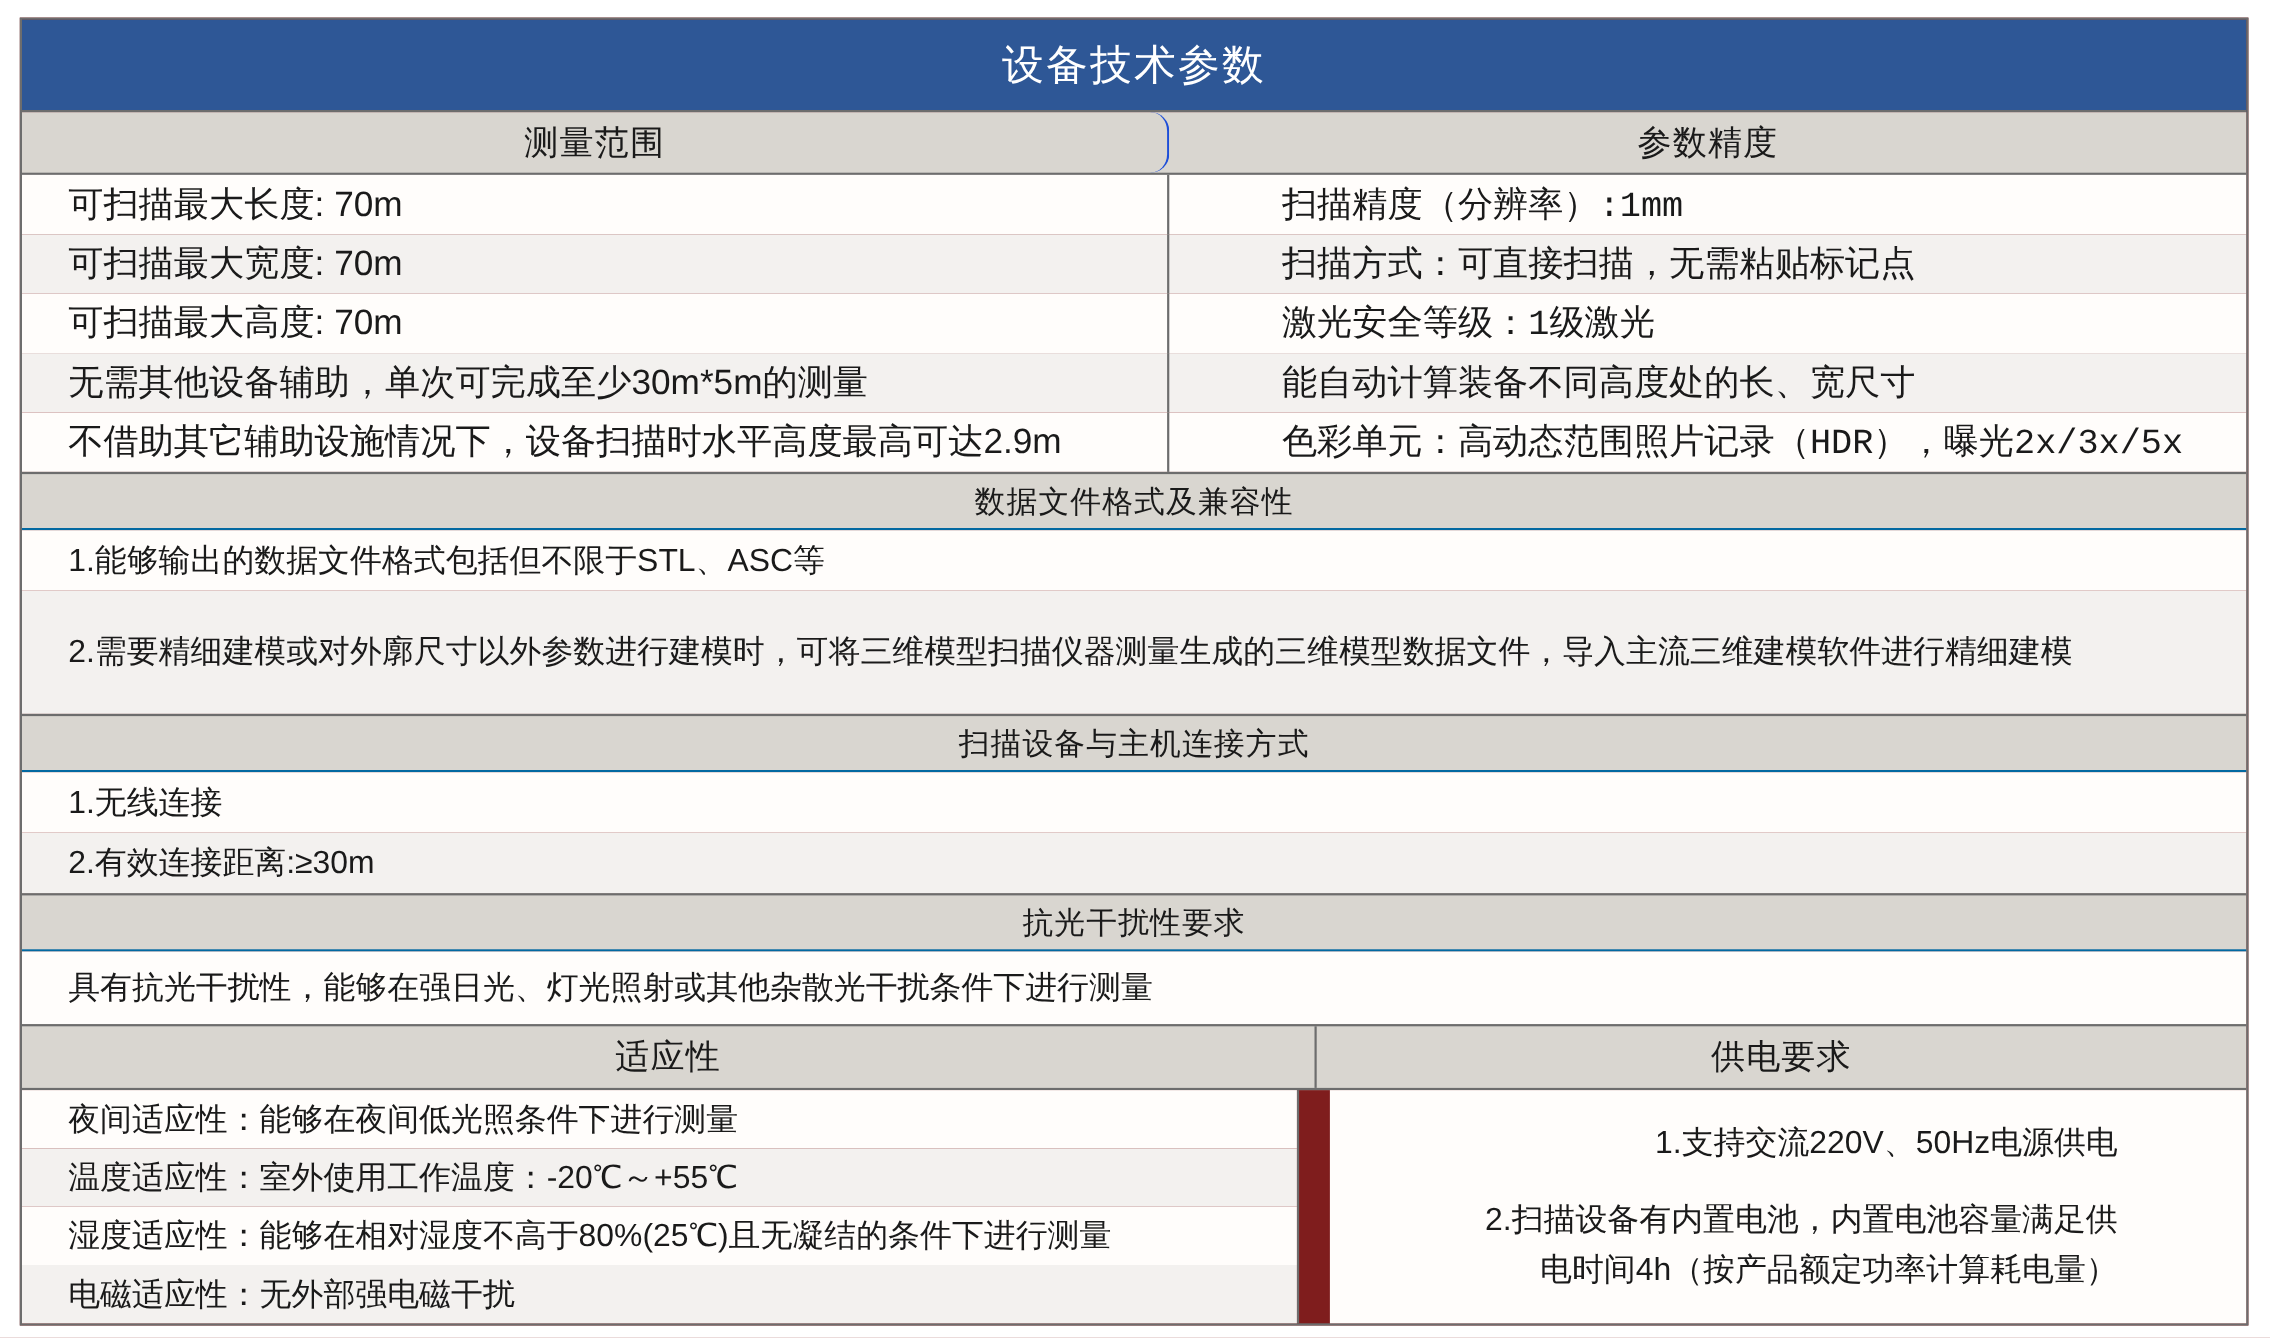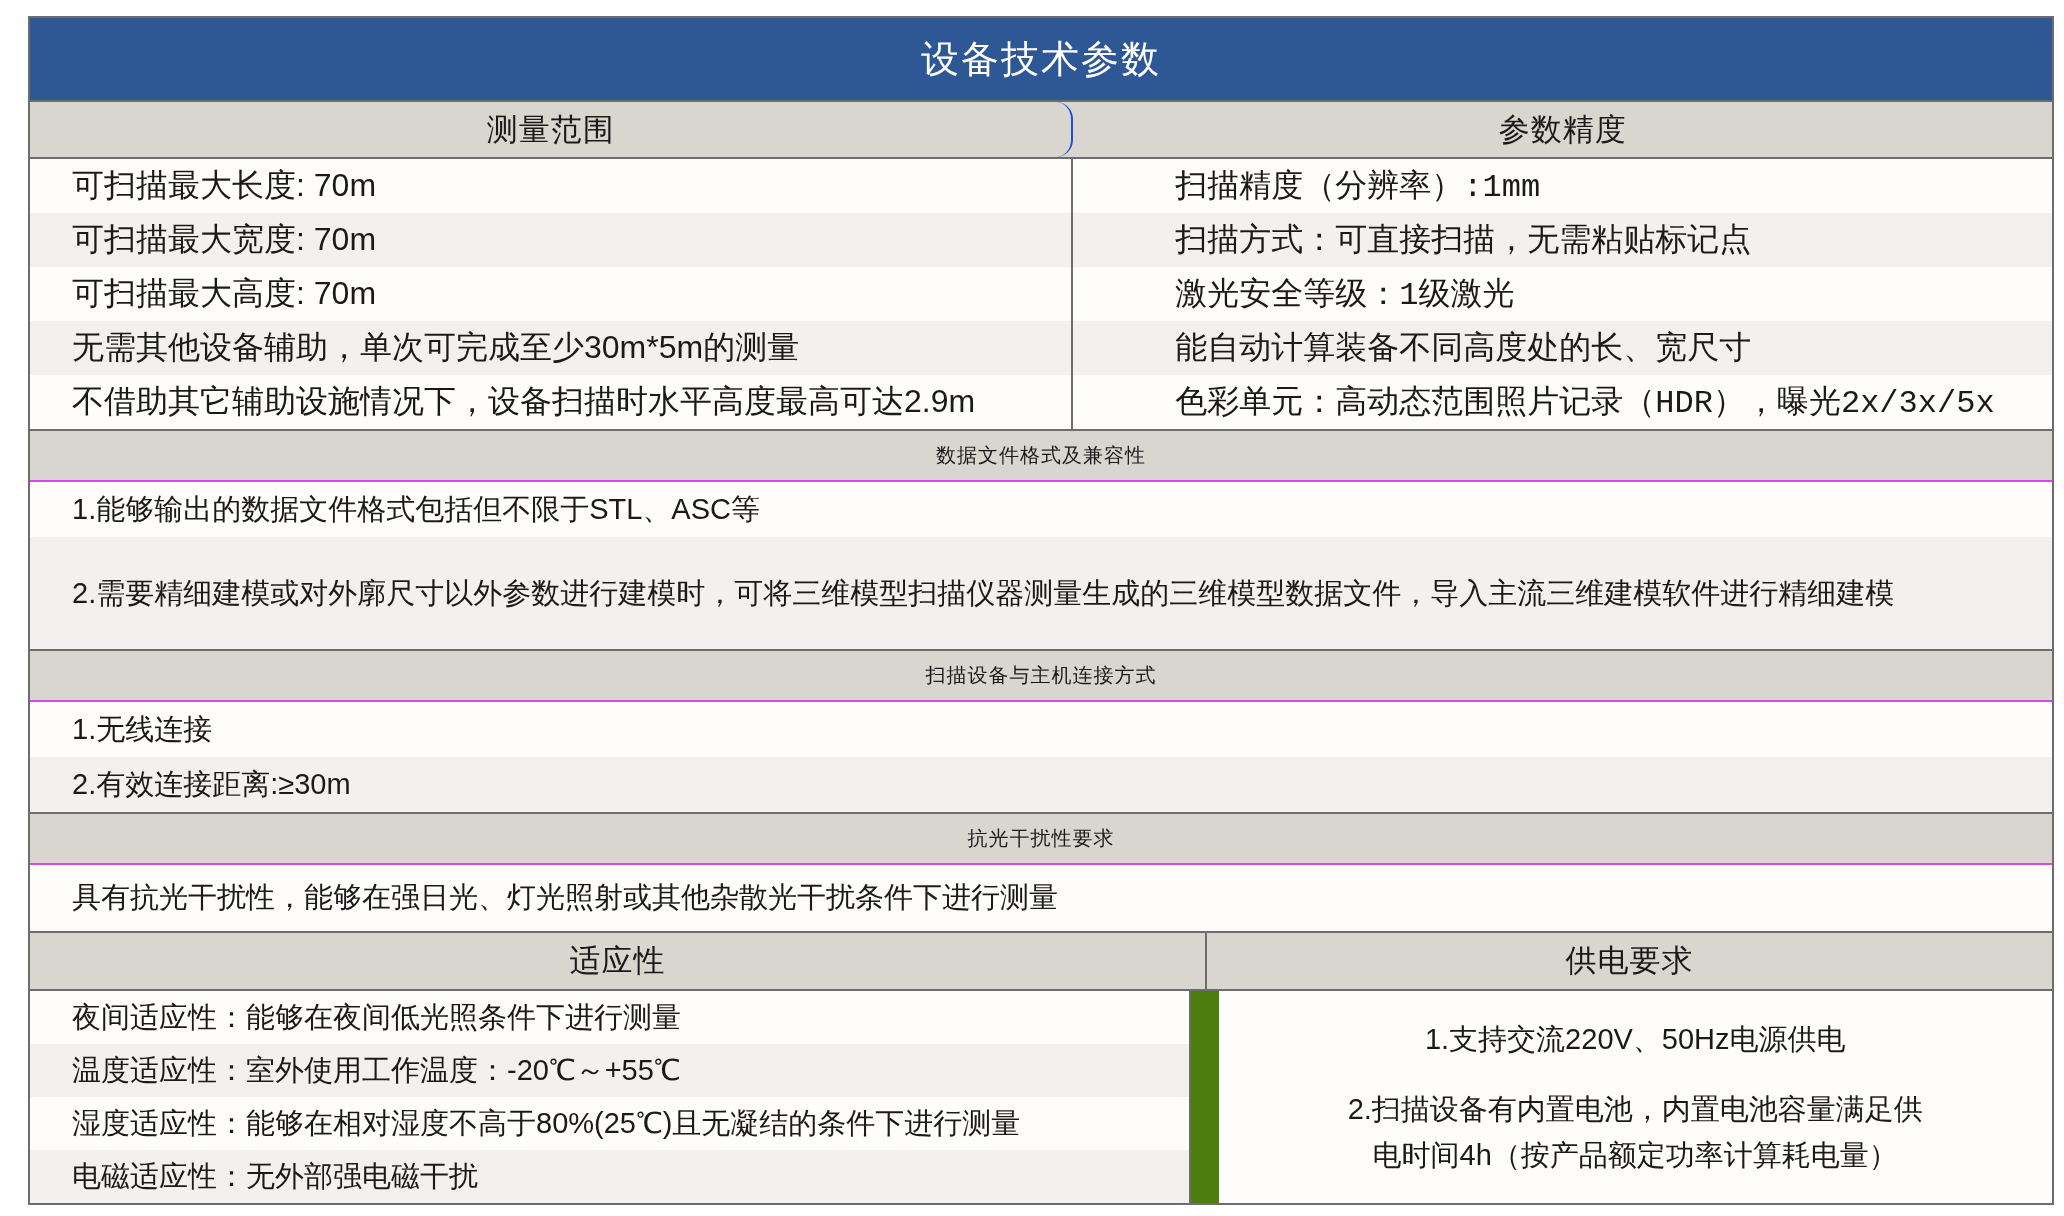--- a/index.html
+++ b/index.html
@@ -6,26 +6,26 @@
     margin: 0;
     padding: 0;
     width: 2064px;
     height: 1216px;
     background: #ffffff;
     font-family: "Liberation Sans", sans-serif;
     color: #1a1a1a;
   }
   .spec-table {
     position: absolute;
-    left: 28px;
+    left: 18px;
     top: 16px;
     width: 2026px;
     border: 2px solid #6d6d6d;
     box-sizing: border-box;
-    background: #4d7c0f;
+    background: #7f1d1d;
   }
   .title-bar {
     height: 82px;
     background: #2e5796;
     color: #ffffff;
     display: flex;
     align-items: center;
     justify-content: center;
     font-size: 38px;
     letter-spacing: 2px;
@@ -60,24 +60,24 @@
   .pair-row .cell.left  { width: 51.6%; border-right: 2px solid #6d6d6d; padding-left: 42px; }
   .pair-row .cell.right { width: 48.4%; padding-left: 102px; font-family: Liberation Mono, monospace; }
   .bg-a { background: #fffdfb; }
   .bg-b { background: #f3f1ef; }
   .section-head {
     height: 53px;
     background: #d9d6d0;
     display: flex;
     align-items: center;
     justify-content: center;
-    font-size: 20px;
+    font-size: 28px;
     letter-spacing: 1px;
     border-top: 2px solid #6d6d6d;
-    border-bottom: 2px solid #d946ef;
+    border-bottom: 2px solid #0369a1;
     box-sizing: border-box;
   }
   .full-row {
     display: flex;
     align-items: center;
     font-size: 29px;
     box-sizing: border-box;
     padding-left: 42px;
     padding-right: 16px;
   }
@@ -105,21 +105,21 @@
     flex-direction: column;
     justify-content: center;
     gap: 24px;
     box-sizing: border-box;
   }
   .power-item {
     width: 600px;
     margin: 0 auto;
     font-size: 29px;
     line-height: 46px;
-    text-align: center;
+    text-align: right;
   }
 </style>
 </head>
 <body>
 
 <div class="spec-table">
 
   <div class="title-bar">设备技术参数</div>
 
   <div class="col-head-row top">

